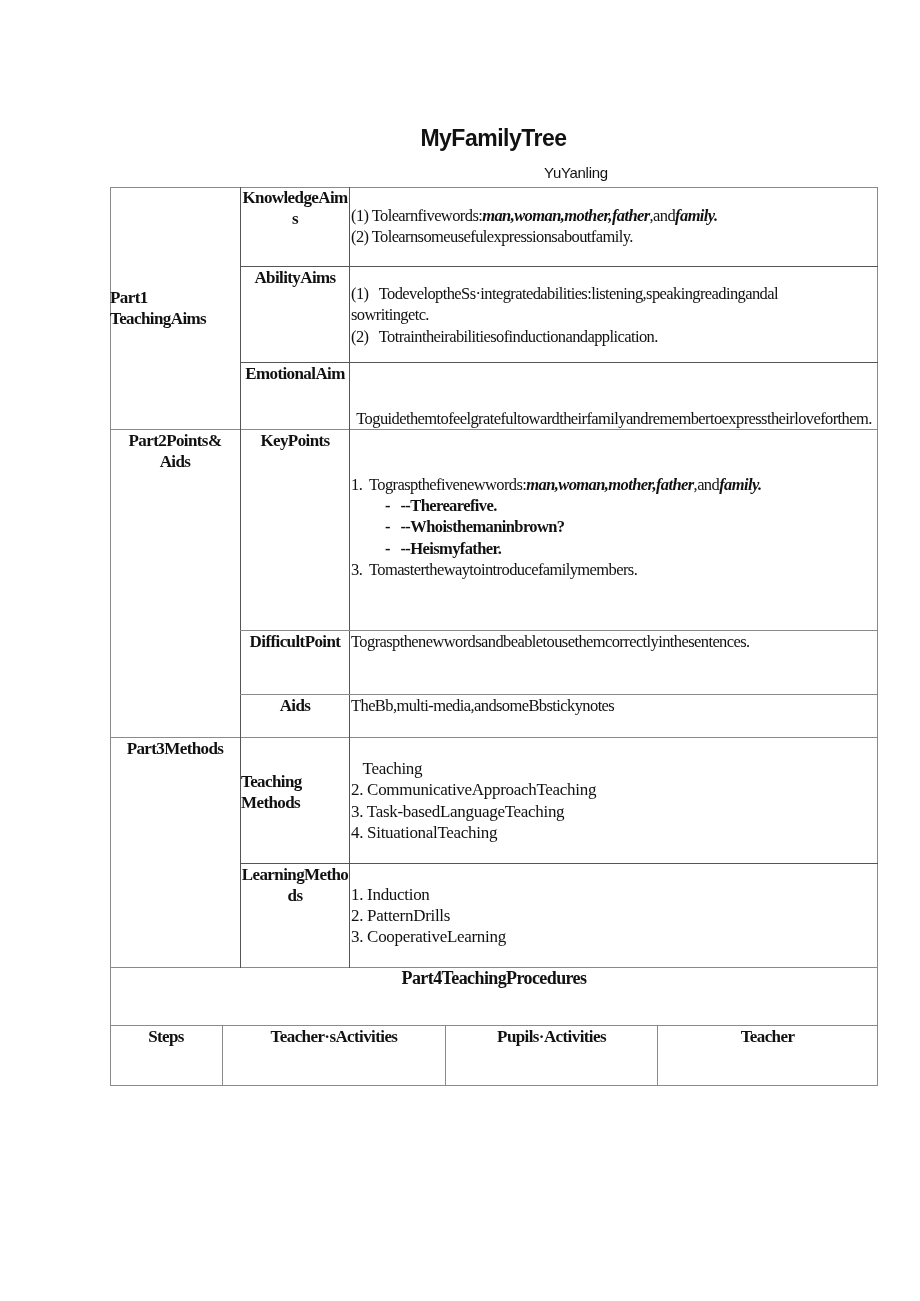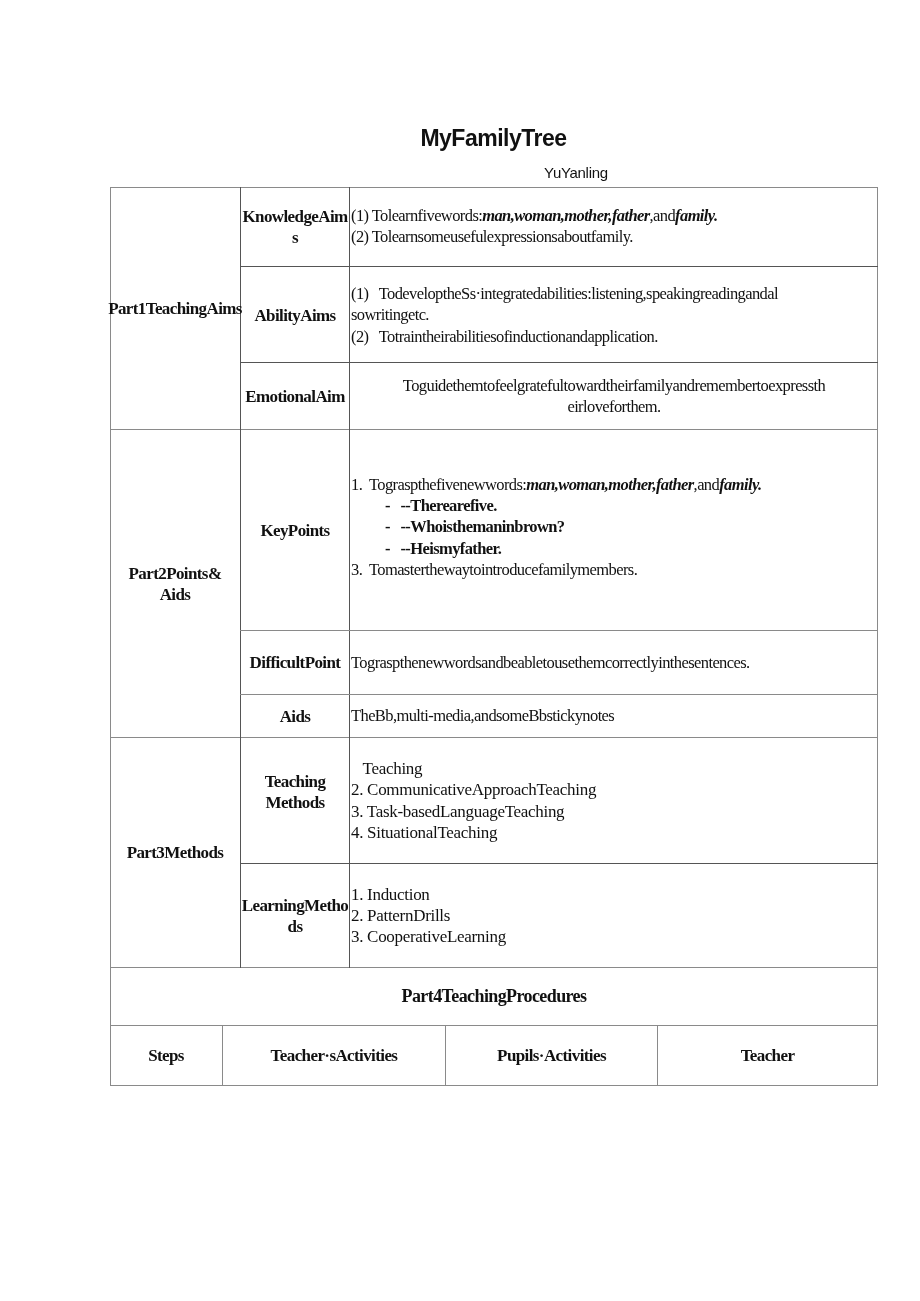--- a/index.html
+++ b/index.html
@@ -2,21 +2,21 @@
 <html><head>
 <meta charset="utf-8">
 <style>
   html, body { margin:0; padding:0; background:#ffffff; }
   body { width:920px; height:1301px; position:relative; overflow:hidden; }
   .title { position:absolute; top:125px; left:0; width:987px; text-align:center;
     font-family:"Liberation Sans", sans-serif; font-weight:bold; font-size:23px; color:#111; letter-spacing:-0.5px; }
   .author { position:absolute; top:164px; left:544px;
     font-family:"Liberation Sans", sans-serif; font-size:15px; color:#111; letter-spacing:-0.3px; }
   .doc { font-family:"Liberation Serif", serif; color:#111; }
-  .cell { position:absolute; box-sizing:border-box; display:flex; align-items:center; }
+  .cell { position:absolute; box-sizing:border-box; display:flex; align-items:flex-start; }
   .label { justify-content:center; text-align:center; font-weight:bold; font-size:17px; line-height:21px; letter-spacing:-0.6px; }
   .content { font-size:16.5px; line-height:21.3px; letter-spacing:-0.6px; padding-left:1px; }
   .content div { white-space:nowrap; }
   .b { font-weight:bold; }
   .bi { font-weight:bold; font-style:italic; }
   .hline { position:absolute; height:1px; background:#555; }
   .vline { position:absolute; width:1px; background:#555; }
   .dot { position:absolute; background:#8a8a8a; }
 </style>
 </head>
@@ -43,21 +43,21 @@
   <div class="hline" style="left:240px; top:266px; width:638px;"></div>
   <div class="hline" style="left:240px; top:362px; width:638px;"></div>
   <div class="dot" style="left:240px; top:630px; width:638px; height:1px;"></div>
   <div class="dot" style="left:240px; top:694px; width:638px; height:1px;"></div>
   <div class="hline" style="left:240px; top:863px; width:638px;"></div>
 
   <div class="dot" style="left:222px; top:1025px; width:1px; height:61px;"></div>
   <div class="dot" style="left:445px; top:1025px; width:1px; height:61px;"></div>
   <div class="dot" style="left:657px; top:1025px; width:1px; height:61px;"></div>
 
-  <div class="cell label" style="left:110px; top:187px; width:130px; height:242px; flex-direction:row;">
+  <div class="cell label" style="left:110px; top:187px; width:130px; height:242px; flex-direction:column;">
     <span>Part1</span>
     <span>TeachingAims</span>
   </div>
 
   <div class="cell label" style="left:241px; top:187px; width:108px; height:80px; word-break:break-all;">
     <span>KnowledgeAims</span>
   </div>
   <div class="cell content" style="left:350px; top:187px; width:527px; height:80px; flex-direction:column; align-items:flex-start; justify-content:flex-start; padding-top:18px;">
     <div><span>(1) Tolearnfivewords:</span><span class="bi">man</span><span class="bi">,</span><span class="bi">woman</span><span class="bi">,</span><span class="bi">mother</span><span class="bi">,</span><span class="bi">father</span>,<span>and</span><span class="bi">family.</span></div>
     <div>(2) Tolearnsomeusefulexpressionsaboutfamily.</div>
@@ -68,21 +68,21 @@
   </div>
   <div class="cell content" style="left:350px; top:267px; width:527px; height:96px; flex-direction:column; align-items:flex-start; justify-content:center;">
     <div style="white-space:pre;">(1)   TodeveloptheSs·integratedabilities:listening,speakingreadingandal</div>
     <div>sowritingetc.</div>
     <div style="white-space:pre;">(2)   Totraintheirabilitiesofinductionandapplication.</div>
   </div>
 
   <div class="cell label" style="left:241px; top:363px; width:108px; height:66px; word-break:break-all;">
     <span>EmotionalAim</span>
   </div>
-  <div class="cell content" style="left:350px; top:363px; width:527px; height:66px; flex-direction:column; align-items:center; justify-content:center;">
+  <div class="cell content" style="left:350px; top:363px; width:527px; height:66px; flex-direction:row; align-items:flex-end; justify-content:center;">
     <div>Toguidethemtofeelgratefultowardtheirfamilyandremembertoexpressth</div>
     <div>eirloveforthem.</div>
   </div>
 
   <div class="cell label" style="left:110px; top:430px; width:130px; height:307px; word-break:break-all; padding:0 17px;">
     <span>Part2Points&amp;Aids</span>
   </div>
 
   <div class="cell label" style="left:241px; top:430px; width:108px; height:200px;">
     <span>KeyPoints</span>

